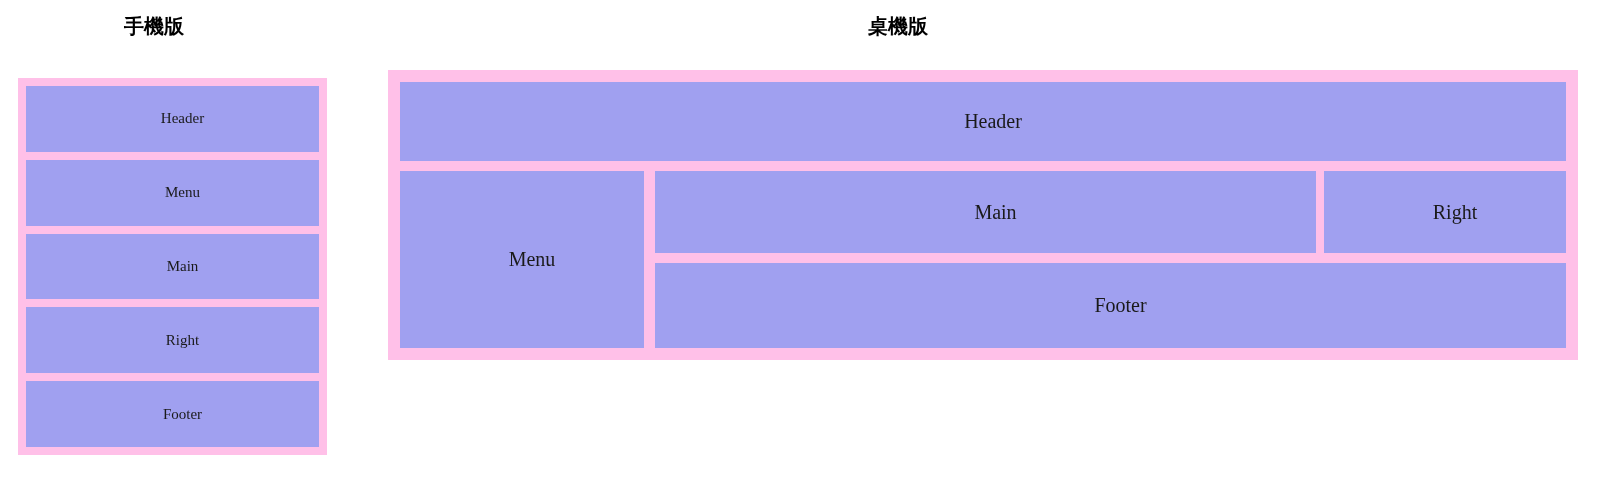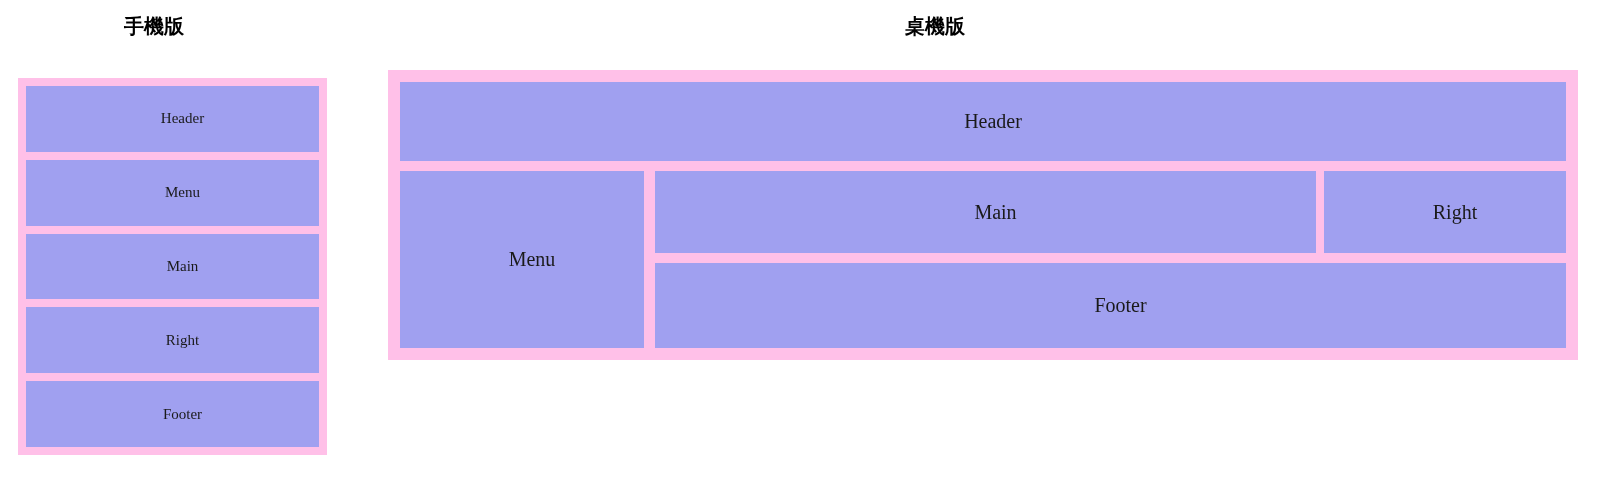--- a/index.html
+++ b/index.html
@@ -24,21 +24,21 @@
     font-size: 20px;
     line-height: 1;
     color: #000000;
     white-space: nowrap;
   }
   #title-mobile {
     left: 124px;
     top: 16px;
   }
   #title-desktop {
-    left: 905px;
+    left: 868px;
     top: 16px;
     text-align: center;
   }
 
   
   .cell {
     background: #a0a0f0;
     color: #1a1a1a;
     display: flex;
     align-items: center;

